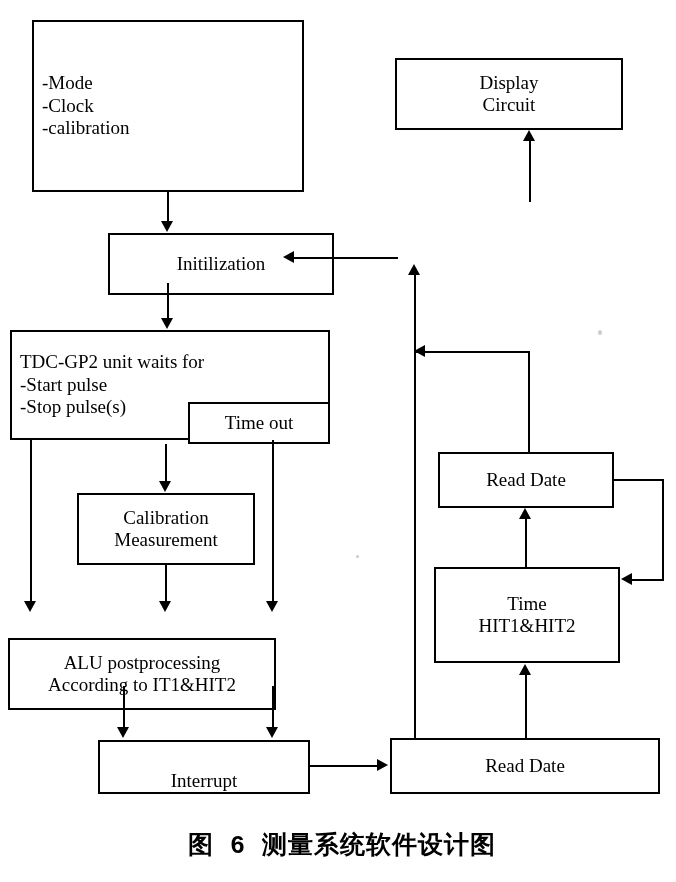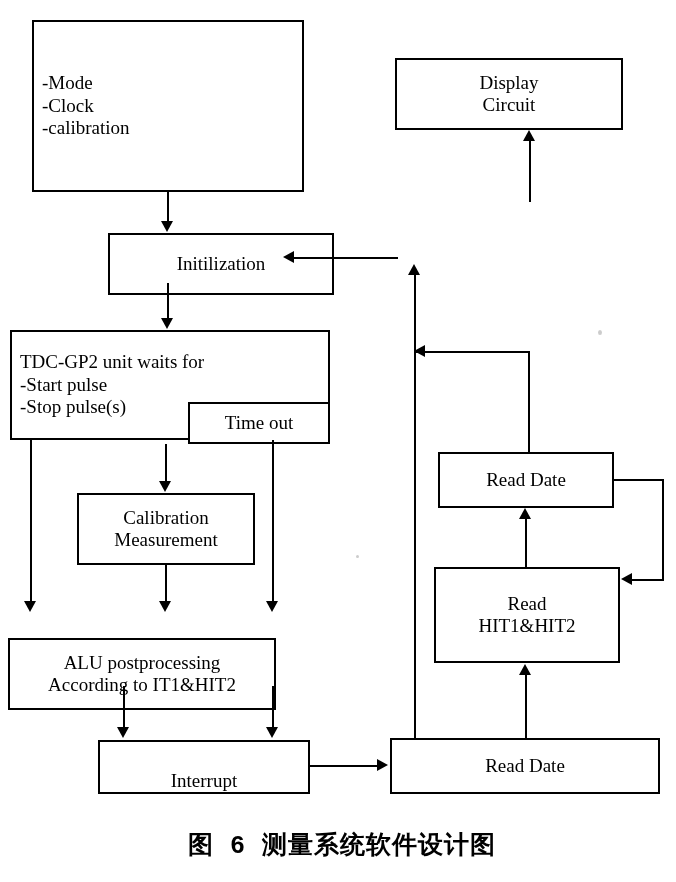--- a/index.html
+++ b/index.html
@@ -124,21 +124,21 @@
   <div class="box center" style="left:77px; top:493px; width:178px; height:72px;">
     <span class="line">Calibration</span>
     <span class="line">Measurement</span>
   </div>
 
   <div class="box center" style="left:438px; top:452px; width:176px; height:56px;">
     <span class="line">Read Date</span>
   </div>
 
   <div class="box center" style="left:434px; top:567px; width:186px; height:96px;">
-    <span class="line">Read</span>
+    <span class="line">Time</span>
     <span class="line">HIT1&amp;HIT2</span>
   </div>
 
   <div class="box center" style="left:8px; top:614px; width:268px; height:72px;margin-top:24px;">
     <span class="line">ALU postprocessing</span>
     <span class="line">According to IT1&amp;HIT2</span>
   </div>
 
   <div class="box center" style="left:98px; top:740px; width:212px; height:54px;justify-content:flex-end;">
     <span class="line">Interrupt</span>

